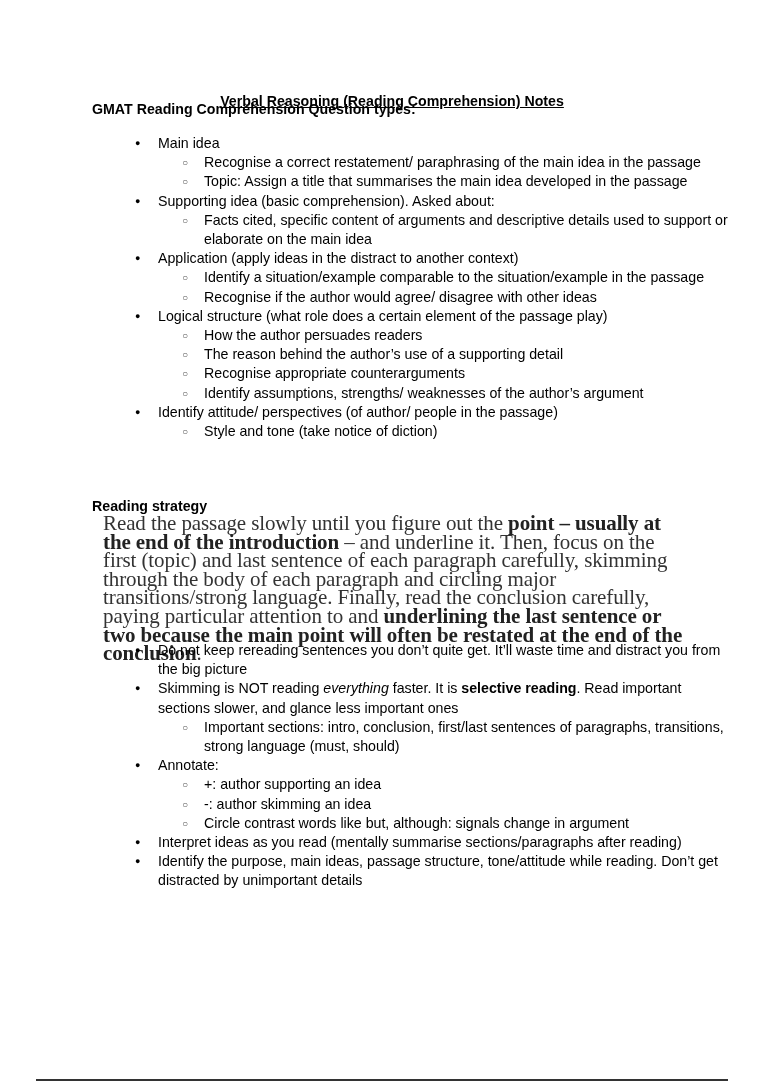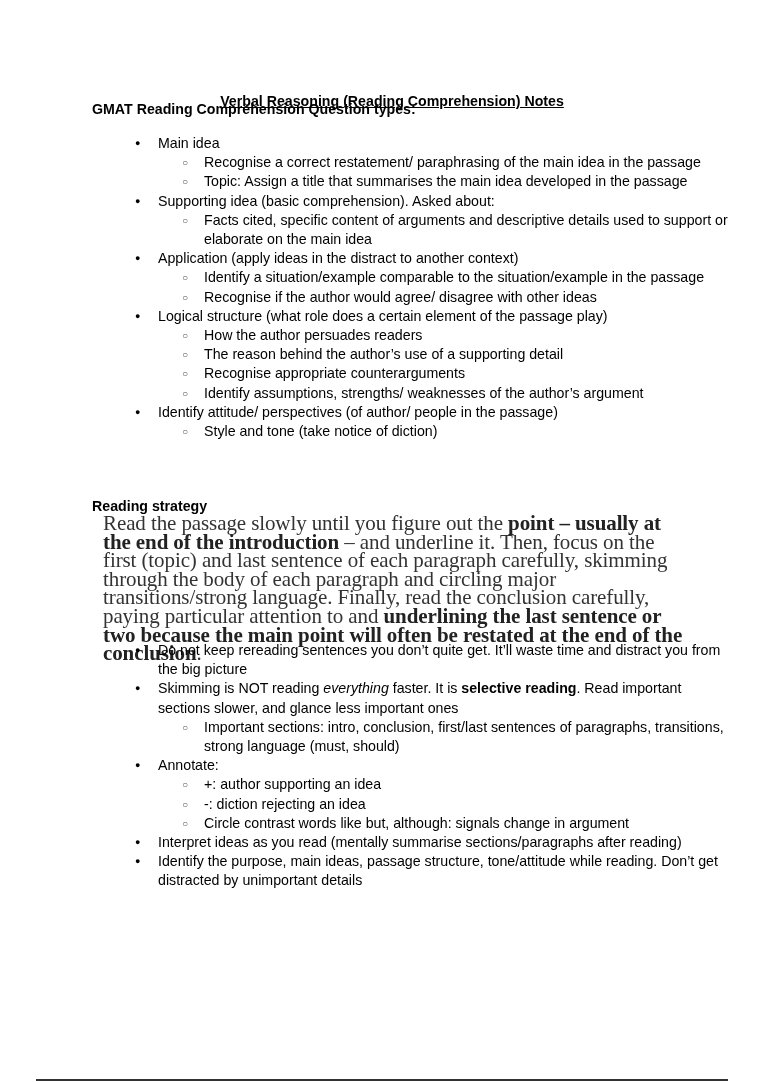--- a/index.html
+++ b/index.html
@@ -49,20 +49,20 @@
   <div class="heading" style="top:497px">Reading strategy</div>
 
   <div class="scan"><span>Read the passage slowly until you figure out the </span><b>point – usually at the end of the introduction</b><span> – and underline it. Then, focus on the first (topic) and last sentence of each paragraph carefully, skimming through the body of each paragraph and circling major transitions/strong language. Finally, read the conclusion carefully, paying particular attention to and </span><b>underlining the last sentence or two because the main point will often be restated at the end of the conclusion</b><span>.</span></div>
 
   <ul class="list" style="top:637px">
     <li class="l1">Do not keep rereading sentences you don’t quite get. It’ll waste time and distract you from the big picture</li>
     <li class="l1"><span>Skimming is NOT reading </span><i>everything</i><span> faster. It is </span><b>selective reading</b><span>. Read important sections slower, and glance less important ones</span></li>
     <li class="l2">Important sections: intro, conclusion, first/last sentences of paragraphs, transitions, strong language (must, should)</li>
     <li class="l1">Annotate:</li>
     <li class="l2">+: author supporting an idea</li>
-    <li class="l2">-: diction rejecting an idea</li>
+    <li class="l2">-: author skimming an idea</li>
     <li class="l2">Circle contrast words like but, although: signals change in argument</li>
     <li class="l1">Interpret ideas as you read (mentally summarise sections/paragraphs after reading)</li>
     <li class="l1">Identify the purpose, main ideas, passage structure, tone/attitude while reading. Don’t get distracted by unimportant details</li>
   </ul>
 
   <div class="footer-line"></div>
 </div>
 
 </body></html>

